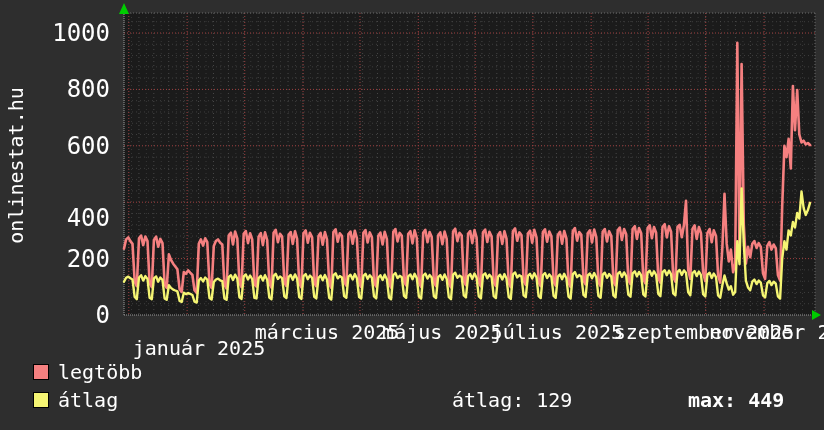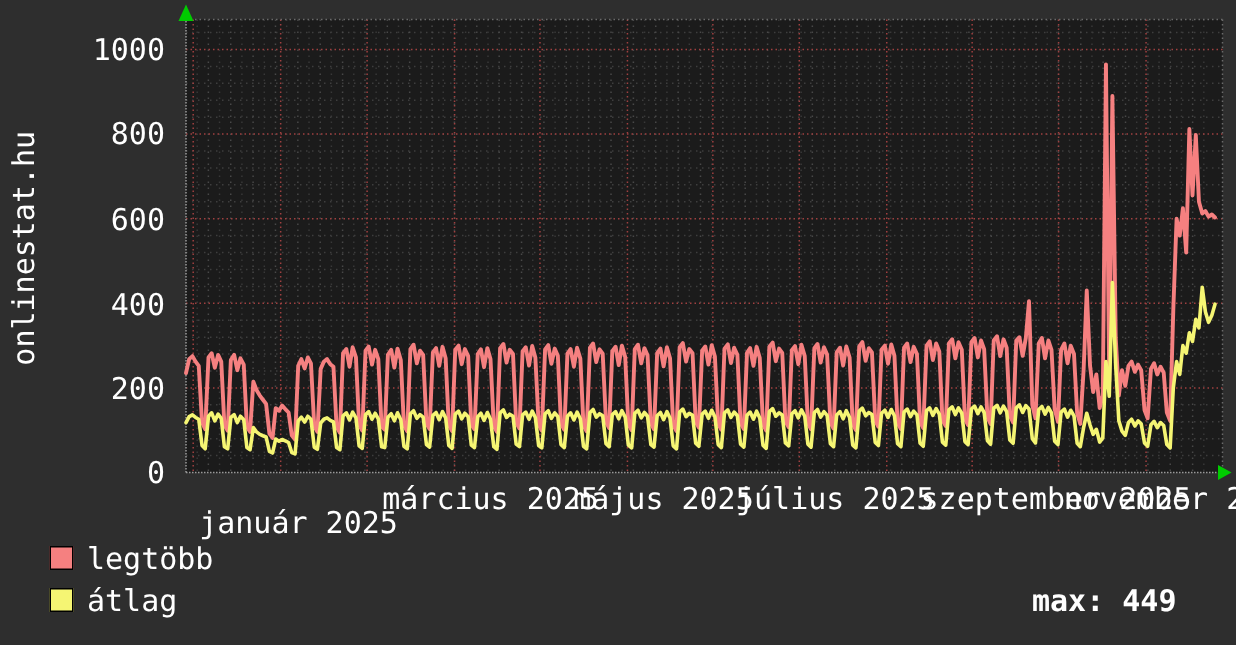--- a/index.html
+++ b/index.html
@@ -9,21 +9,21 @@
     color:#ffffff;
   }
   #plot{position:absolute;left:0;top:0;}
   .vtitle{
     position:absolute;left:-64px;top:154px;width:160px;height:23px;
     transform:rotate(-90deg);font-size:20px;line-height:23px;
     text-align:center;white-space:nowrap;
   }
   .ylab{
     position:absolute;left:30px;width:80px;height:23px;text-align:right;
-    font-size:20px;line-height:23px;
+    font-size:24px;line-height:23px;
   }
   .xlab{
     position:absolute;top:321px;height:23px;font-size:20px;line-height:23px;
     white-space:nowrap;transform:translateX(-50%);
   }
   .lrow{position:absolute;left:33px;height:22px;display:flex;align-items:center;}
   .lrow.r0{top:361px;}
   .lrow.r1{top:389px;}
   .swatch{
     display:inline-block;width:14px;height:14px;border:1px solid #000000;
@@ -178,21 +178,21 @@
       <polygon points="812,310 812,320 821,315" fill="#00cc00"></polygon>
       <polyline fill="none" stroke="#f58080" stroke-width="2.6" stroke-linejoin="round" stroke-linecap="round" points="124.0,248.7 126.1,239.4 128.3,237.4 130.4,241.1 132.5,243.9 134.7,281.7 136.8,286.2 139.0,238.3 141.1,235.5 143.2,245.1 145.4,236.6 147.5,241.1 149.6,283.4 151.8,287.1 153.9,240.0 156.1,236.6 158.2,246.8 160.3,238.9 162.5,243.1 164.6,284.5 166.7,287.9 168.9,254.4 171.0,260.0 173.2,263.7 175.3,266.5 177.4,269.3 179.6,289.1 181.7,291.9 183.8,272.1 186.0,273.8 188.1,270.4 190.2,272.7 192.4,275.0 194.5,290.2 196.7,293.0 198.8,243.9 200.9,239.4 203.1,245.6 205.2,238.3 207.3,242.2 209.5,284.0 211.6,287.9 213.8,245.9 215.9,241.1 218.0,239.4 220.2,242.8 222.3,244.5 224.4,284.5 226.6,288.5 228.7,235.5 230.9,232.7 233.0,244.5 235.1,231.5 237.3,238.3 239.4,283.1 241.5,287.1 243.7,233.8 245.8,231.0 248.0,243.1 250.1,233.2 252.2,239.4 254.4,284.3 256.5,286.5 258.6,236.6 260.8,233.2 262.9,245.1 265.0,232.4 267.2,240.0 269.3,283.7 271.5,287.6 273.6,232.7 275.7,229.8 277.9,242.2 280.0,233.8 282.1,236.6 284.3,282.3 286.4,286.0 288.6,234.9 290.7,232.1 292.8,243.9 295.0,231.2 297.1,238.9 299.2,283.4 301.4,287.4 303.5,233.2 305.7,230.4 307.8,242.8 309.9,232.7 312.1,237.4 314.2,282.9 316.3,286.2 318.5,236.0 320.6,232.9 322.7,244.8 324.9,232.1 327.0,239.4 329.2,284.0 331.3,287.9 333.4,232.1 335.6,229.3 337.7,241.7 339.8,233.2 342.0,236.0 344.1,281.7 346.3,285.7 348.4,234.3 350.5,231.5 352.7,243.7 354.8,230.7 356.9,238.3 359.1,283.1 361.2,287.1 363.4,232.9 365.5,230.1 367.6,242.5 369.8,232.4 371.9,237.2 374.0,282.6 376.2,286.5 378.3,235.8 380.4,232.7 382.6,244.5 384.7,231.8 386.9,239.1 389.0,283.7 391.1,287.6 393.3,231.8 395.4,229.0 397.5,241.4 399.7,232.9 401.8,235.8 404.0,281.4 406.1,285.4 408.2,234.1 410.4,231.2 412.5,243.4 414.6,230.4 416.8,238.0 418.9,282.9 421.1,286.8 423.2,232.7 425.3,229.8 427.5,242.2 429.6,232.1 431.7,236.9 433.9,282.3 436.0,286.2 438.1,235.5 440.3,232.4 442.4,244.2 444.6,231.5 446.7,238.9 448.8,283.4 451.0,287.4 453.1,231.5 455.2,228.7 457.4,241.1 459.5,232.7 461.7,235.5 463.8,281.2 465.9,285.1 468.1,233.8 470.2,231.0 472.3,243.1 474.5,230.1 476.6,237.7 478.8,282.6 480.9,286.5 483.0,232.4 485.2,229.6 487.3,242.0 489.4,231.8 491.6,236.6 493.7,282.0 495.9,286.0 498.0,235.2 500.1,232.1 502.3,243.9 504.4,231.2 506.5,238.6 508.7,283.1 510.8,287.1 512.9,231.2 515.1,228.4 517.2,240.8 519.4,232.4 521.5,235.2 523.6,280.9 525.8,284.8 527.9,233.5 530.0,230.7 532.2,242.8 534.3,229.8 536.5,237.4 538.6,282.3 540.7,286.2 542.9,232.1 545.0,229.3 547.1,241.7 549.3,231.5 551.4,236.3 553.6,281.7 555.7,285.7 557.8,234.9 560.0,231.8 562.1,243.7 564.2,231.0 566.4,238.3 568.5,282.9 570.6,286.8 572.8,231.0 574.9,228.1 577.1,240.6 579.2,232.1 581.3,234.9 583.5,280.6 585.6,284.5 587.7,233.2 589.9,230.4 592.0,242.5 594.2,229.6 596.3,237.2 598.4,282.0 600.6,286.0 602.7,231.8 604.8,229.0 607.0,241.4 609.1,231.2 611.3,236.0 613.4,281.4 615.5,285.4 617.7,230.4 619.8,227.6 621.9,240.0 624.1,229.0 626.2,234.3 628.3,280.0 630.5,284.0 632.6,229.0 634.8,226.2 636.9,238.9 639.0,228.1 641.2,233.2 643.3,279.2 645.4,283.4 647.6,228.1 649.7,225.3 651.9,238.3 654.0,227.0 656.1,232.7 658.3,278.3 660.4,282.6 662.5,227.0 664.7,224.2 666.8,237.4 669.0,226.2 671.1,231.8 673.2,276.9 675.4,281.7 677.5,227.0 679.6,224.8 681.8,237.2 683.9,225.3 686.0,200.8 688.2,269.9 690.3,278.9 692.5,229.0 694.6,225.3 696.7,238.9 698.9,227.0 701.0,233.2 703.1,272.7 705.3,281.2 707.4,233.2 709.6,229.0 711.7,242.2 713.8,230.4 716.0,236.0 718.1,275.5 720.2,282.6 722.4,246.8 724.5,193.7 726.7,243.9 728.8,261.4 730.9,249.6 733.1,272.1 735.2,263.7 737.3,42.9 739.5,254.4 741.6,64.0 743.8,224.8 745.9,263.7 748.0,246.8 750.2,257.2 752.3,243.9 754.4,241.1 756.6,247.9 758.7,243.1 760.8,246.8 763.0,273.3 765.1,278.9 767.3,245.9 769.4,242.2 771.5,249.6 773.7,244.5 775.8,248.4 777.9,275.0 780.1,280.6 782.2,206.4 784.4,145.8 786.5,157.1 788.6,138.8 790.8,168.4 792.9,86.0 795.0,130.3 797.2,90.0 799.3,134.5 801.5,142.4 803.6,140.7 805.7,144.4 807.9,143.0 810.0,145.0"></polyline>
       <polyline fill="none" stroke="#f5f573" stroke-width="2.4" stroke-linejoin="round" stroke-linecap="round" points="124.0,281.7 126.1,277.8 128.3,276.6 130.4,278.3 132.5,279.5 134.7,297.0 136.8,299.2 139.0,277.5 141.1,275.2 143.2,280.6 145.4,276.1 147.5,278.9 149.6,297.8 151.8,299.2 153.9,278.3 156.1,276.4 158.2,281.7 160.3,277.5 162.5,279.8 164.6,298.4 166.7,299.8 168.9,285.1 171.0,287.9 173.2,289.6 175.3,290.5 177.4,291.3 179.6,300.9 181.7,302.0 183.8,292.7 186.0,294.1 188.1,293.0 190.2,293.9 192.4,295.0 194.5,301.7 196.7,302.6 198.8,280.6 200.9,278.1 203.1,281.4 205.2,277.5 207.3,279.5 209.5,298.1 211.6,299.5 213.8,282.0 215.9,279.5 218.0,278.6 220.2,280.3 222.3,281.2 224.4,298.4 226.6,299.8 228.7,277.2 230.9,275.2 233.0,280.0 235.1,274.7 237.3,278.6 239.4,297.2 241.5,298.9 243.7,276.4 245.8,274.4 248.0,279.5 250.1,275.5 252.2,279.2 254.4,297.8 256.5,298.4 258.6,278.1 260.8,275.8 262.9,280.6 265.0,275.2 267.2,279.8 269.3,297.5 271.5,299.2 273.6,275.8 275.7,273.8 277.9,278.9 280.0,276.4 282.1,278.1 284.3,296.4 286.4,298.1 288.6,276.9 290.7,275.0 292.8,279.8 295.0,274.4 297.1,278.6 299.2,297.0 301.4,298.9 303.5,276.1 305.7,274.1 307.8,279.2 309.9,275.5 312.1,277.8 314.2,296.7 316.3,298.4 318.5,277.8 320.6,275.5 322.7,280.3 324.9,275.0 327.0,279.5 329.2,297.8 331.3,299.5 333.4,275.2 335.6,273.3 337.7,278.3 339.8,276.1 342.0,277.5 344.1,296.1 346.3,297.8 348.4,276.6 350.5,274.7 352.7,279.5 354.8,274.1 356.9,278.3 359.1,297.0 361.2,298.6 363.4,275.8 365.5,273.8 367.6,278.9 369.8,275.2 371.9,277.8 374.0,296.4 376.2,298.4 378.3,277.5 380.4,275.2 382.6,280.0 384.7,274.7 386.9,279.2 389.0,297.5 391.1,299.2 393.3,275.0 395.4,273.0 397.5,278.1 399.7,275.8 401.8,277.2 404.0,295.8 406.1,297.8 408.2,276.4 410.4,274.4 412.5,279.2 414.6,273.8 416.8,278.1 418.9,296.7 421.1,298.6 423.2,275.5 425.3,273.5 427.5,278.6 429.6,275.0 431.7,277.5 433.9,296.4 436.0,298.1 438.1,277.2 440.3,275.0 442.4,279.8 444.6,274.4 446.7,278.9 448.8,297.2 451.0,299.2 453.1,274.7 455.2,272.7 457.4,277.8 459.5,275.5 461.7,276.9 463.8,295.5 465.9,297.5 468.1,276.1 470.2,274.1 472.3,278.9 474.5,273.5 476.6,277.8 478.8,296.4 480.9,298.4 483.0,275.2 485.2,273.3 487.3,278.3 489.4,274.7 491.6,277.2 493.7,296.1 495.9,298.1 498.0,276.9 500.1,274.7 502.3,279.5 504.4,274.1 506.5,278.6 508.7,297.0 510.8,298.9 512.9,274.4 515.1,272.4 517.2,277.5 519.4,275.2 521.5,276.6 523.6,295.3 525.8,297.2 527.9,275.8 530.0,273.8 532.2,278.6 534.3,273.3 536.5,277.5 538.6,296.1 540.7,298.1 542.9,275.0 545.0,273.0 547.1,278.1 549.3,274.4 551.4,276.9 553.6,295.8 555.7,297.8 557.8,276.6 560.0,274.4 562.1,279.2 564.2,273.8 566.4,278.3 568.5,296.7 570.6,298.6 572.8,274.1 574.9,272.1 577.1,277.2 579.2,275.0 581.3,276.4 583.5,295.0 585.6,297.0 587.7,275.5 589.9,273.5 592.0,278.3 594.2,273.0 596.3,277.2 598.4,295.8 600.6,297.8 602.7,274.7 604.8,272.7 607.0,277.8 609.1,274.1 611.3,276.6 613.4,295.5 615.5,297.5 617.7,273.8 619.8,271.9 621.9,276.9 624.1,272.4 626.2,276.1 628.3,294.7 630.5,296.7 632.6,273.3 634.8,271.3 636.9,276.4 639.0,271.9 641.2,275.5 643.3,294.4 645.4,296.4 647.6,272.7 649.7,270.7 651.9,275.8 654.0,271.3 656.1,275.0 658.3,293.9 660.4,296.1 662.5,272.1 664.7,270.2 666.8,275.2 669.0,270.7 671.1,274.4 673.2,293.3 675.4,295.5 677.5,271.9 679.6,269.9 681.8,275.0 683.9,270.4 686.0,272.7 688.2,292.4 690.3,295.3 692.5,273.0 694.6,271.0 696.7,276.1 698.9,271.6 701.0,275.2 703.1,294.1 705.3,296.4 707.4,274.7 709.6,272.7 711.7,278.1 713.8,273.5 716.0,277.2 718.1,295.5 720.2,297.8 722.4,285.1 724.5,275.5 726.7,283.4 728.8,289.6 730.9,286.2 733.1,294.7 735.2,291.9 737.3,241.1 739.5,264.2 741.6,188.4 743.8,243.9 745.9,280.6 748.0,287.4 750.2,290.2 752.3,281.7 754.4,279.5 756.6,284.0 758.7,280.6 760.8,282.6 763.0,295.3 765.1,297.5 767.3,283.1 769.4,280.9 771.5,285.1 773.7,281.7 775.8,283.7 777.9,296.4 780.1,298.6 782.2,258.6 784.4,241.1 786.5,249.6 788.6,230.4 790.8,235.5 792.9,221.9 795.0,227.6 797.2,212.9 799.3,218.6 801.5,191.5 803.6,207.8 805.7,214.9 807.9,210.1 810.0,202.8"></polyline>
     </svg>
 
   <div class="vtitle">onlinestat.hu</div>
 
   <div id="ylabs">
       <div class="ylab" style="top: 304px;">0</div>
       <div class="ylab" style="top: 247.6px;">200</div>
-      <div class="ylab" style="top: 192px;">400</div>
+      <div class="ylab" style="top: 207px;">400</div>
       <div class="ylab" style="top: 134.8px;">600</div>
       <div class="ylab" style="top: 78.4px;">800</div>
       <div class="ylab" style="top: 22px;">1000</div>
     </div>
   <div id="xlabs">
       <div class="xlab" style="left: 199px; margin-top: 16px;">január 2025</div>
       <div class="xlab" style="left: 327.056px;">március 2025</div>
       <div class="xlab" style="left: 442.304px;">május 2025</div>
       <div class="xlab" style="left: 556.866px;">július 2025</div>
       <div class="xlab" style="left: 704px; text-align: center;">szeptember 2025</div>
@@ -201,14 +201,15 @@
 
   <div class="lrow r0">
     <span class="swatch" style="background: rgb(245, 128, 128);"></span>
     <span class="llabel">legtöbb</span>
   </div>
   <div class="lrow r1">
     <span class="swatch" style="background: rgb(245, 245, 115);"></span>
     <span class="llabel">átlag</span>
   </div>
 
+  <span class="stat s1">átlag: 129</span>
   <span class="stat s2">max: 449</span>
 </div>
 
 </body></html>

